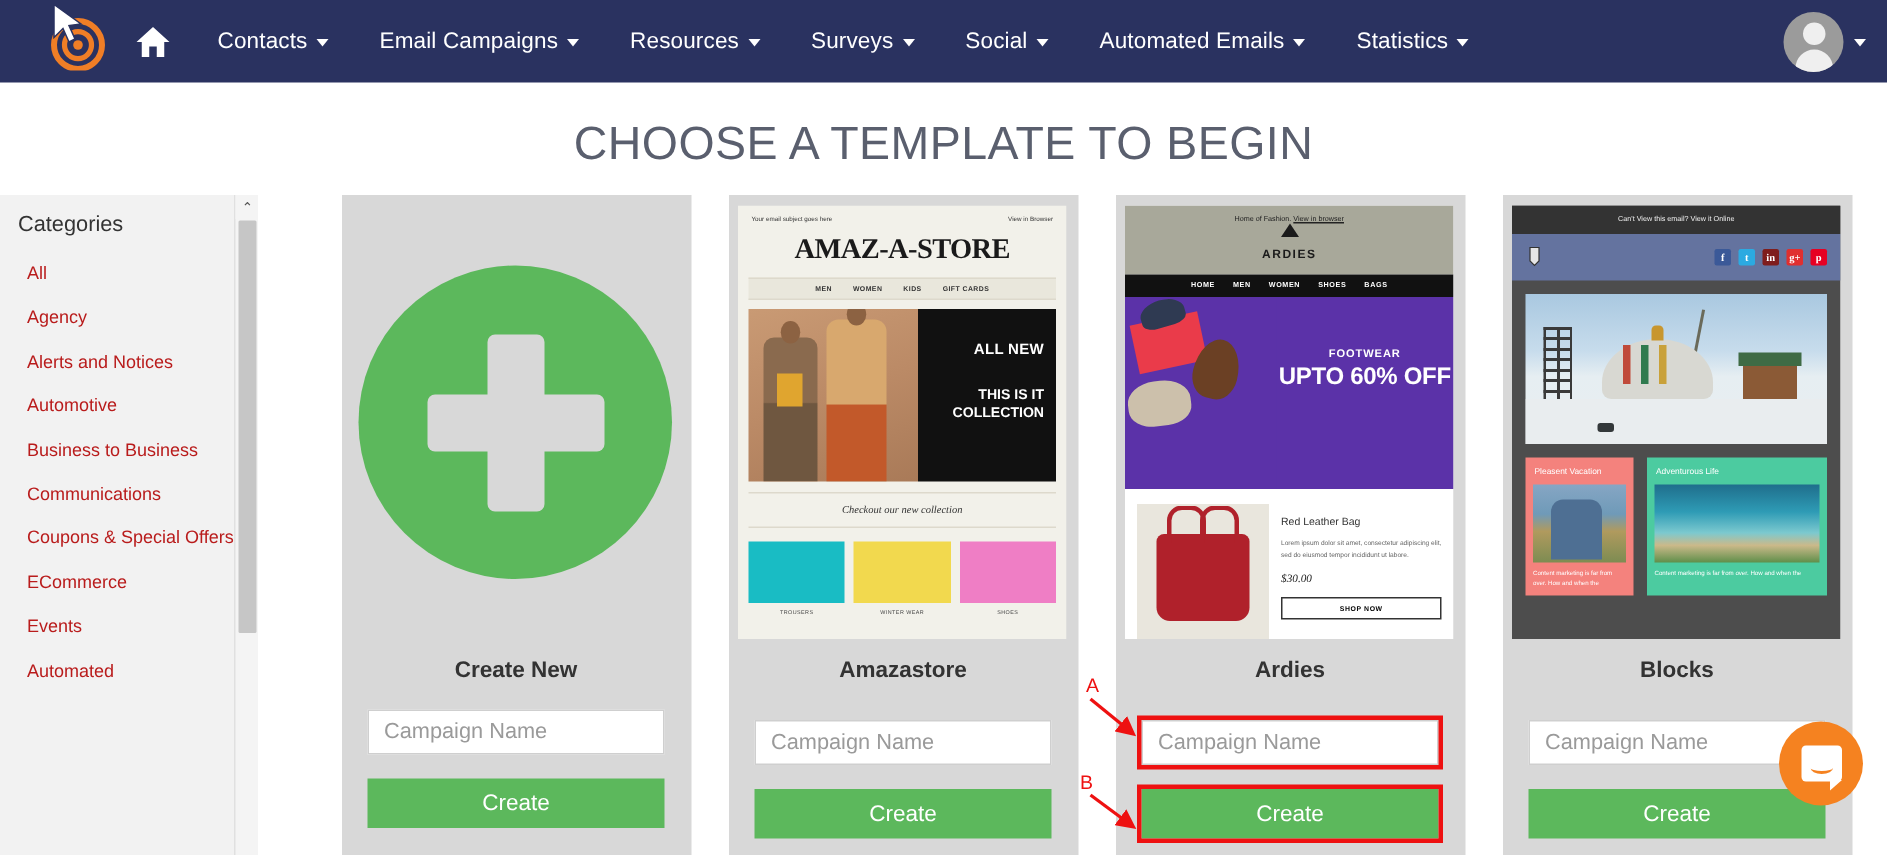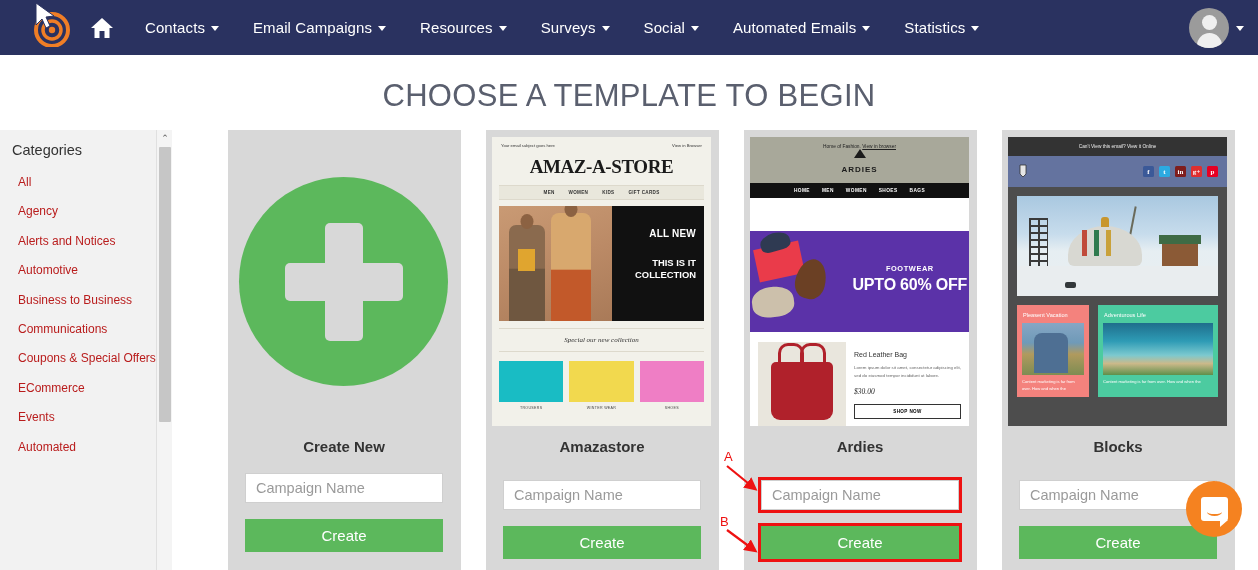--- a/index.html
+++ b/index.html
@@ -153,21 +153,21 @@
   .fig .head { position: absolute; top: -11px; left: 50%; transform: translateX(-50%); width: 13px; height: 15px; border-radius: 50%; background: #8c6242; }
 
   
   .t3 { width: 219px; height: 289px; background: #ffffff; }
   .t3-top { background: #a8a89a; text-align: center; padding: 7px 0 9px; }
   .t3-top .tl { font-size: 4.8px; color: #222; }
   .t3-top .tl u { text-decoration: underline; }
   .t3-brand { font-size: 8px; font-weight: bold; letter-spacing: 1px; color: #1b1b1b; margin-top: 7px; }
   .t3-tri { width: 0;height:0;border-left:6px solid transparent;border-right:6px solid transparent;border-bottom:9px solid #1b1b1b;margin:0 auto 1px; }
   .t3-nav { background: #111; display: flex; justify-content: center; gap: 12px; font-size: 4.8px; color: #fff; font-weight: bold; padding: 5px 0; letter-spacing: .4px; }
-  .t3-hero { height: 101px; background: #5b32a8; position: relative; overflow: hidden; display: flex; margin-top: 33px; }
+  .t3-hero { height: 128px; background: #5b32a8; position: relative; overflow: hidden; display: flex; }
   .t3-hero-l { width: 46%; position: relative; background: #5b32a8; }
   .t3-hero-r { width: 54%; color: #fff; text-align: center; padding-top: 33px; }
   .t3-hero-r .s1 { font-size: 7.4px; font-weight: bold; letter-spacing: .6px; }
   .t3-hero-r .s2 { font-size: 16px; font-weight: bold; letter-spacing: -.2px; margin-top: 3px; }
   .shoebox { position: absolute; left: 6px; top: 14px; width: 46px; height: 33px; background: #ea3b4a; transform: rotate(-12deg); }
   .shoe1 { position: absolute; left: 46px; top: 28px; width: 30px; height: 40px; background: #6b4024; border-radius: 50% 50% 42% 42%/ 60% 60% 40% 40%; transform: rotate(14deg); }
   .shoe2 { position: absolute; left: 2px; top: 56px; width: 42px; height: 30px; background: #ccc0ab; border-radius: 45% 45% 40% 40%; transform: rotate(-7deg); }
   .shoe3 { position: absolute; left: 10px; top: 2px; width: 30px; height: 18px; background: #2f3a52; border-radius: 50% 50% 30% 30%; transform: rotate(-16deg); }
   .t3-prod { display: flex; padding: 10px 8px; gap: 8px; }
   .bagbox { width: 88px; height: 92px; background: #e9e6dd; position: relative; }
@@ -340,21 +340,21 @@
                 </div>
               <div class="fig b">
                   <div class="head"></div>
                 </div>
             </div>
             <div class="t2-black">
               <div class="l1">ALL NEW</div>
               <div class="l2">THIS IS IT COLLECTION</div>
             </div>
           </div>
-          <div class="t2-checkout">Special our new collection</div>
+          <div class="t2-checkout">Checkout our new collection</div>
           <div class="t2-prod">
             <div class="t2-p">
               <div class="sw" style="background:#19bcc4"></div>
               <div class="cap">TROUSERS</div>
             </div>
             <div class="t2-p">
               <div class="sw" style="background:#f2d94e"></div>
               <div class="cap">WINTER WEAR</div>
             </div>
             <div class="t2-p">

